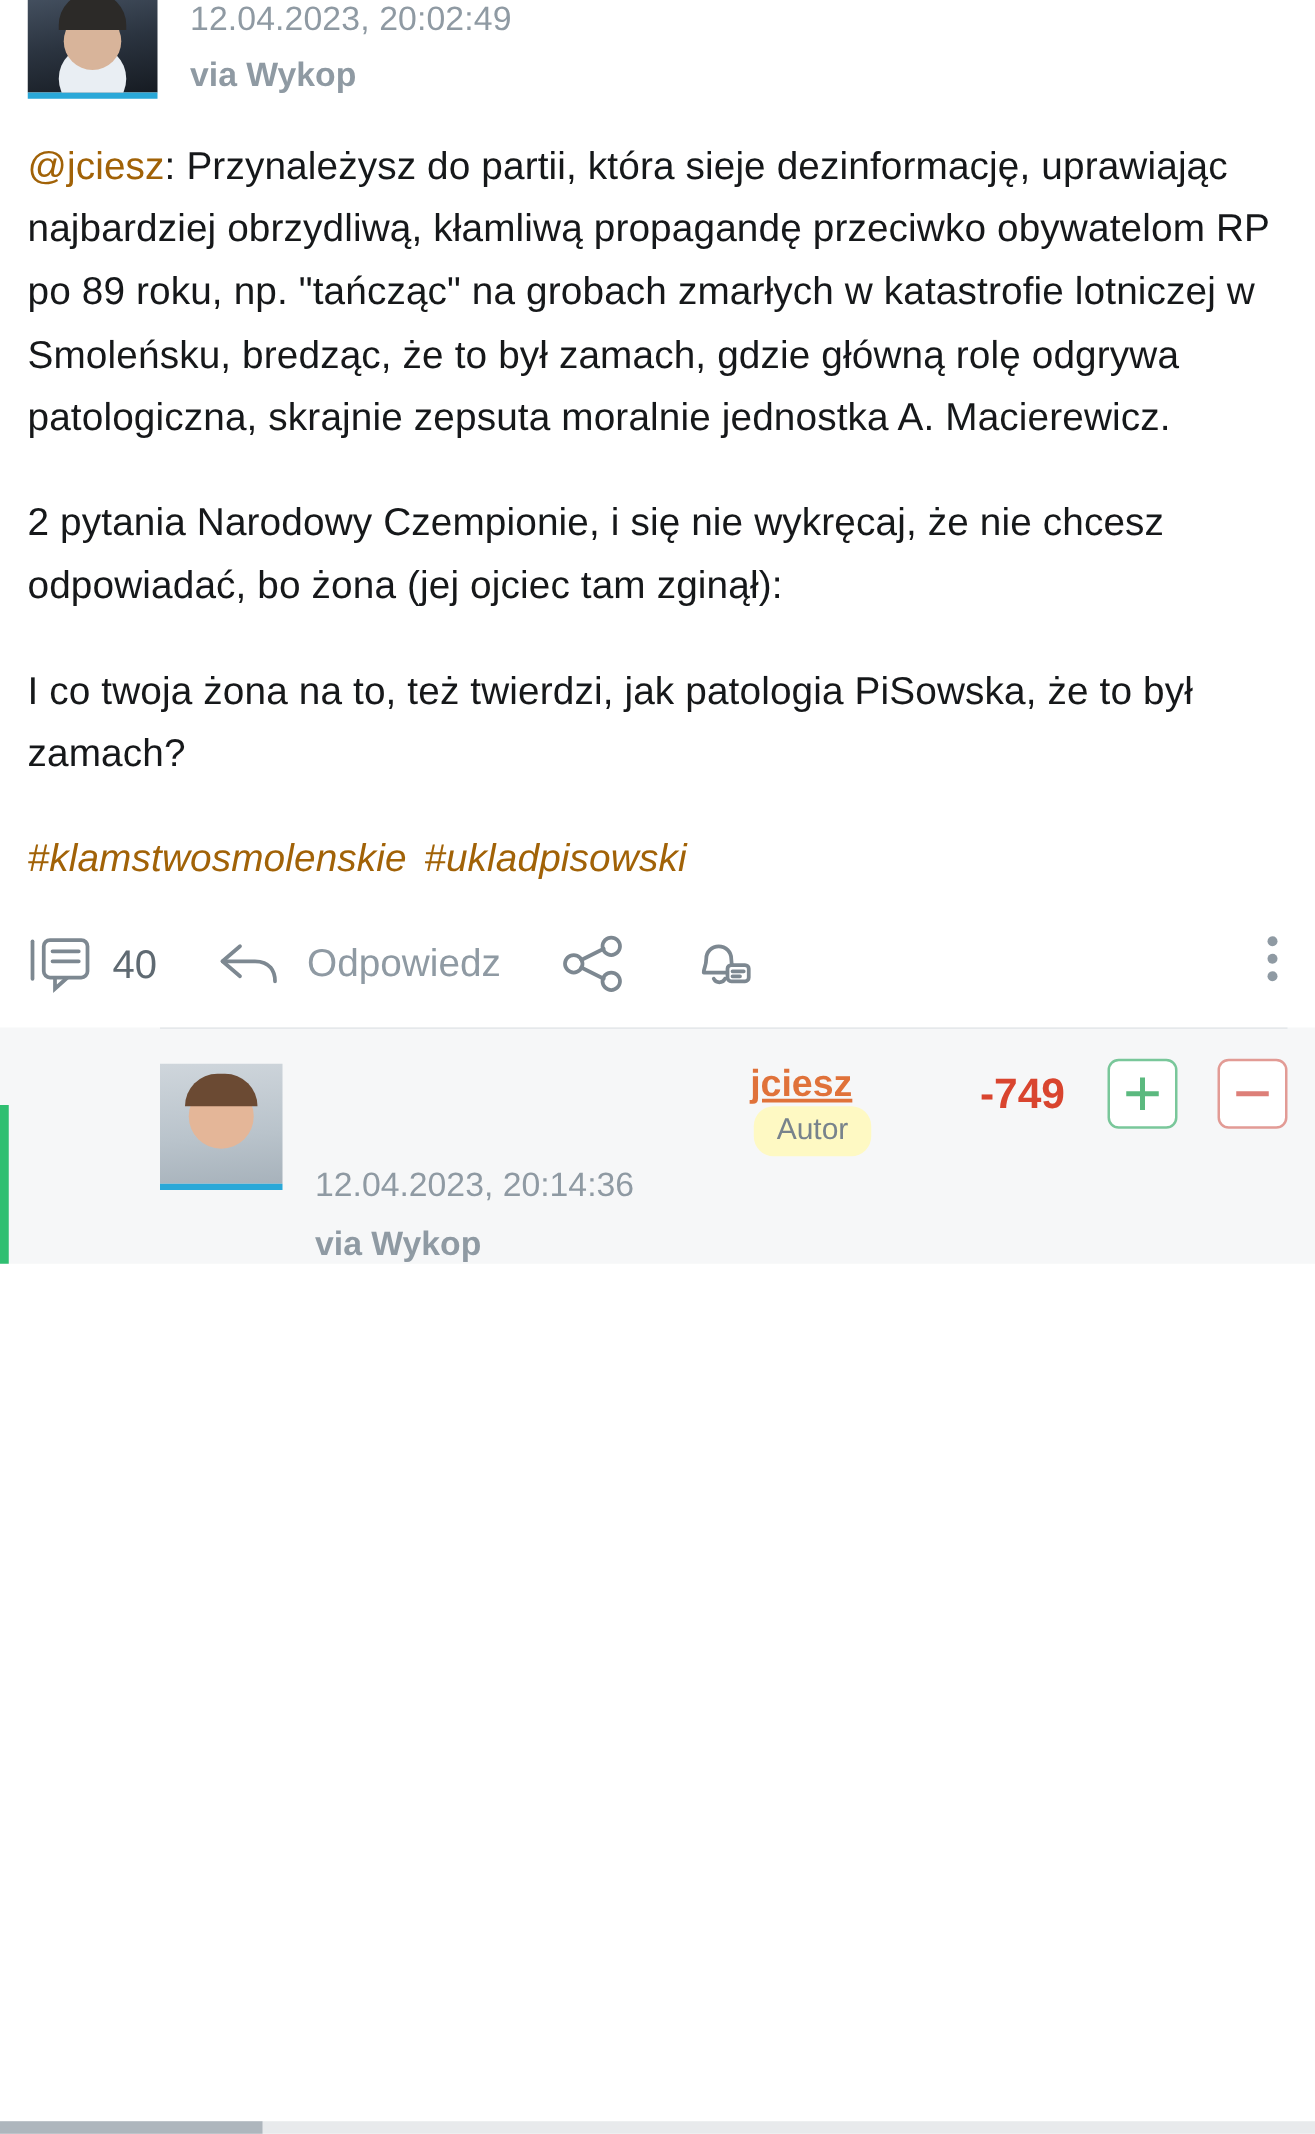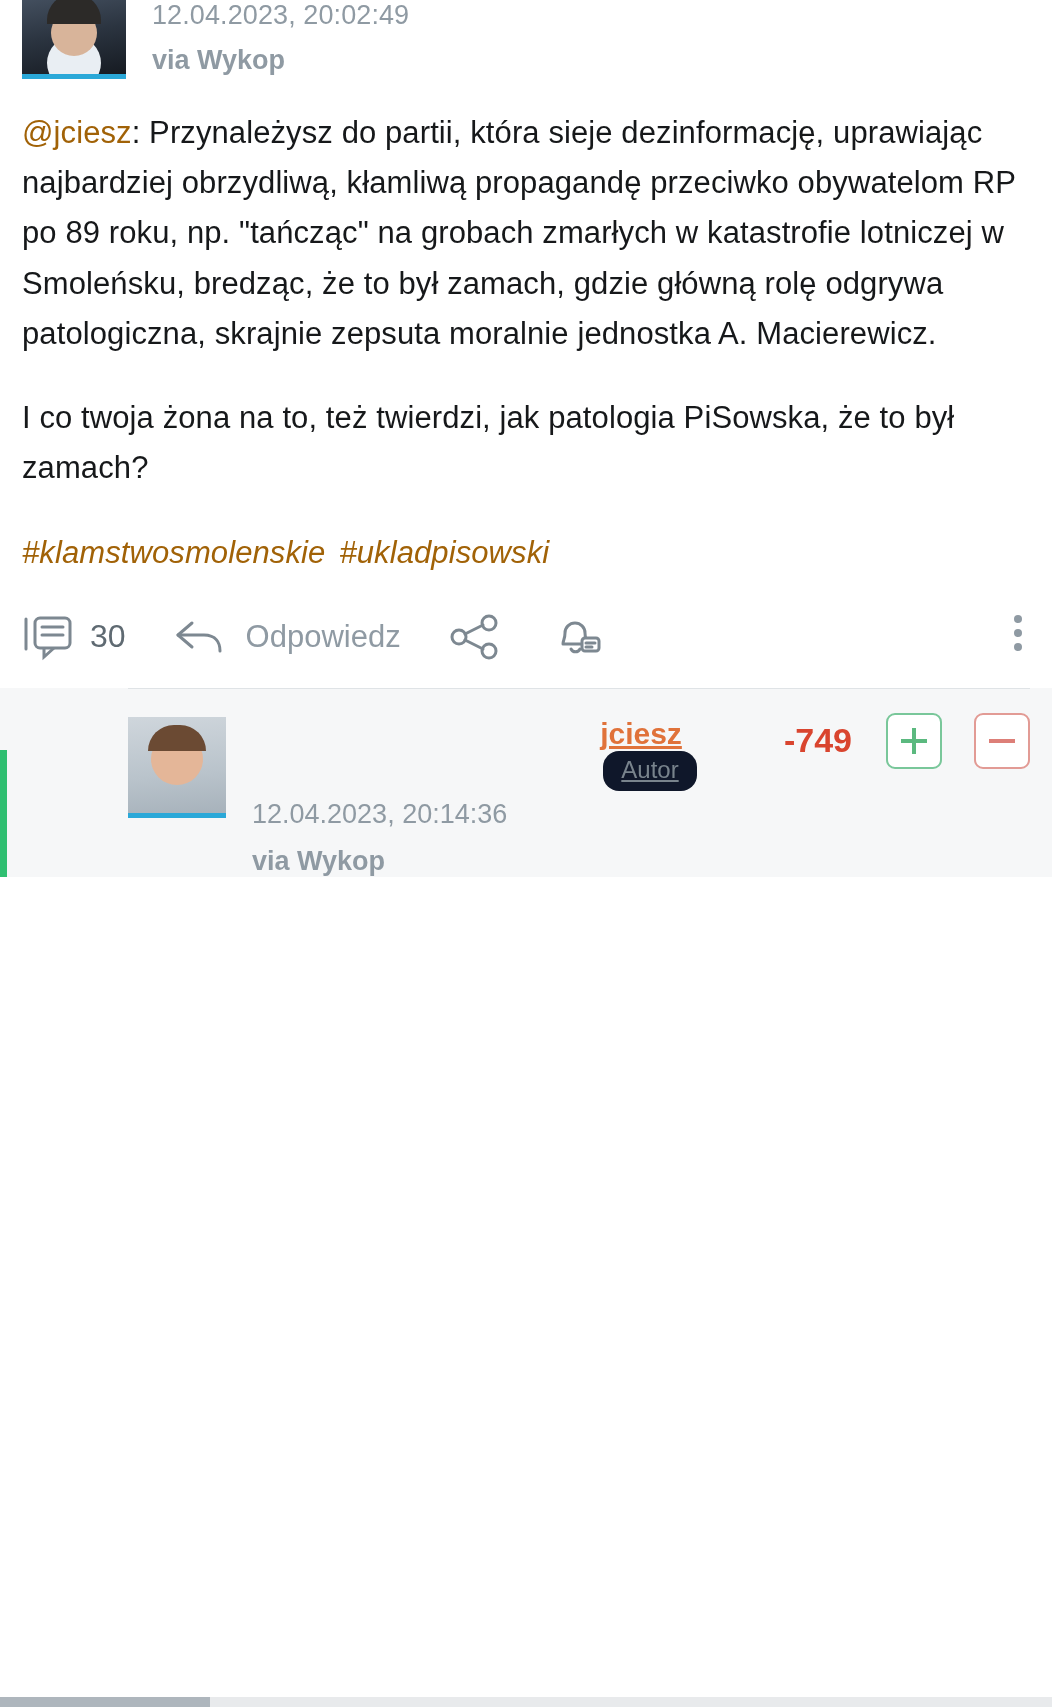--- a/index.html
+++ b/index.html
@@ -214,27 +214,26 @@
     align-items: center;
     flex-direction: column;
   }
   .reply-user {
     font-size: 30px;
     font-weight: 700;
     color: #e0723a;
   }
   .badge-author {
     margin-left: 18px;
-    background: #0f172a;
+    background: #fef9c3;
     color: #78838c;
     font-size: 24px;
     border-radius: 16px;
     padding: 7px 18px 9px 18px;
     line-height: 1;
-    text-decoration: underline;
   }
   .reply-date {
     display: block;
     font-size: 27px;
     color: #8f9aa3;
     margin-top: 8px;
   }
   .reply-via {
     display: block;
     font-size: 27px;
@@ -312,38 +311,39 @@
   <div class="post-head">
     <div class="avatar"></div>
     <div class="head-meta">
       <span class="meta-date">12.04.2023, 20:02:49</span>
       <span class="meta-via">via Wykop</span>
     </div>
   </div>
 
   <div class="post-body">
     <p><a class="mention" href="#">@jciesz</a><span>: Przynależysz do partii, która sieje dezinformację, uprawiając najbardziej obrzydliwą, kłamliwą propagandę przeciwko obywatelom RP po 89 roku, np. "tańcząc" na grobach zmarłych w katastrofie lotniczej w Smoleńsku, bredząc, że to był zamach, gdzie główną rolę odgrywa patologiczna, skrajnie zepsuta moralnie jednostka A. Macierewicz.</span></p>
+    <p>2 pytania Narodowy Czempionie, i się nie wykręcaj, że nie chcesz odpowiadać, bo żona (jej ojciec tam zginął):</p>
     <p>I co twoja żona na to, też twierdzi, jak patologia PiSowska, że to był zamach?</p>
     <p class="tags">
       <a class="tag" href="#">#klamstwosmolenskie</a><a class="tag" href="#">#ukladpisowski</a>
     </p>
   </div>
 
   <div class="actions">
 
     <div class="act">
       <span>
         <svg width="52" height="48" viewBox="0 0 52 48" fill="none" stroke="#7d8891" stroke-width="3">
           <path d="M4 6 v30" stroke-linecap="round"></path>
           <rect x="13" y="5" width="35" height="30" rx="5"></rect>
           <path d="M20 14h21M20 22h21" stroke-linecap="round"></path>
           <path d="M22 35 l0 9 l10 -9" fill="none"></path>
         </svg>
       </span>
-      <span class="act-count">30</span>
+      <span class="act-count">40</span>
     </div>
 
     <div class="act">
       <span>
         <svg width="56" height="48" viewBox="0 0 56 48" fill="none" stroke="#7d8891" stroke-width="3" stroke-linecap="round" stroke-linejoin="round">
           <path d="M20 10 L6 22 L20 34"></path>
           <path d="M6 22 H32 c12 0 16 8 16 16"></path>
         </svg>
       </span>
       <span class="act-label">Odpowiedz</span>

